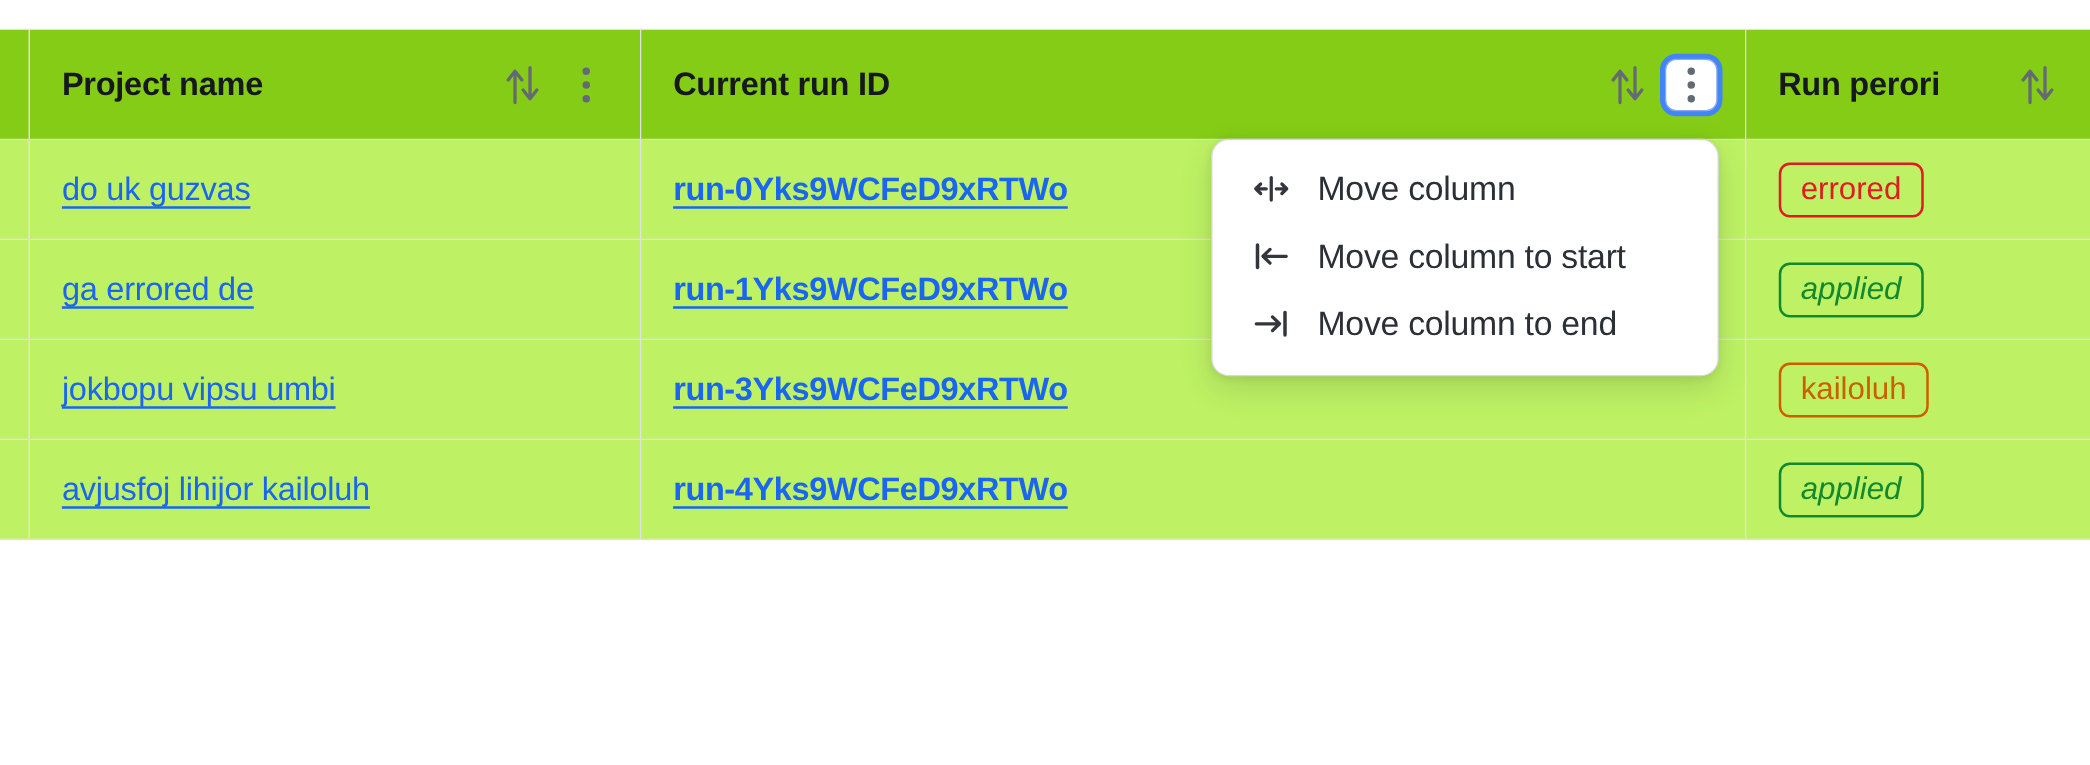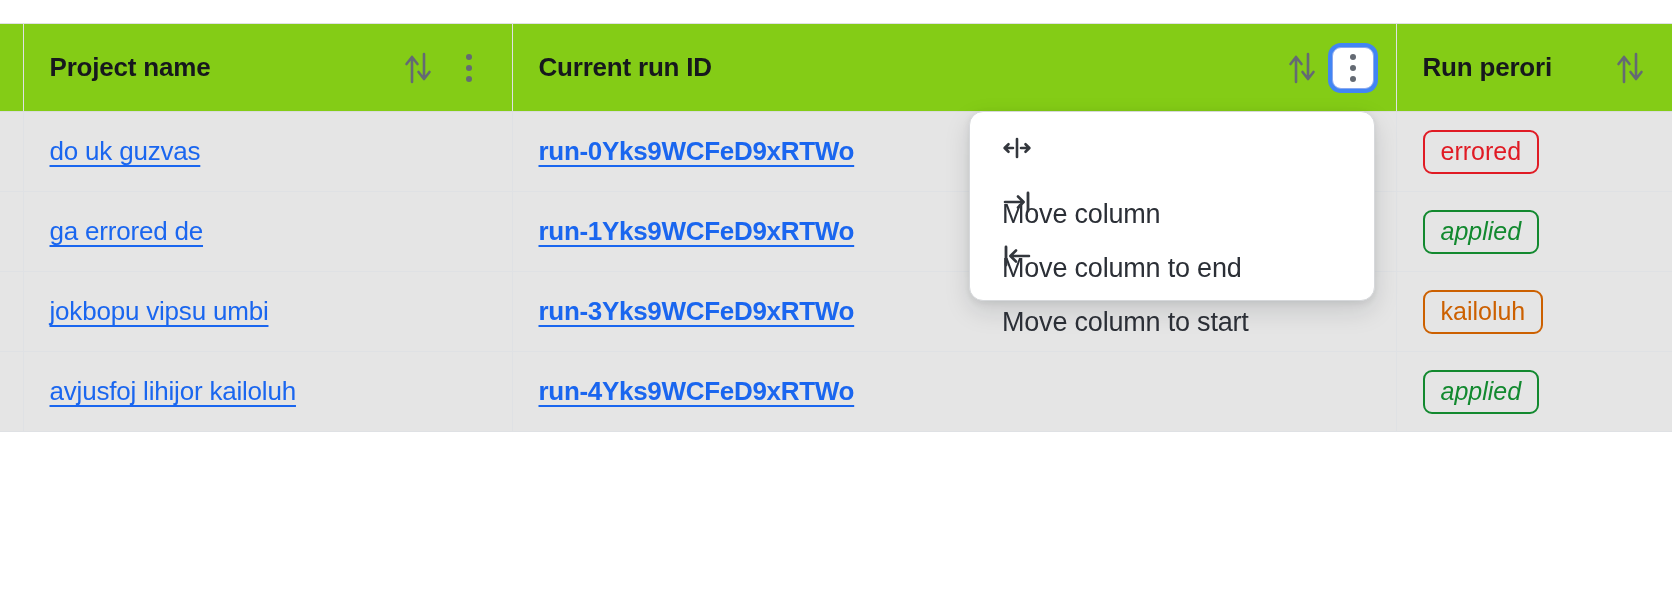--- a/index.html
+++ b/index.html
@@ -46,21 +46,21 @@
     box-sizing: border-box;
   }
   .grid thead th {
     background: #84cc16;
     height: 88px;
     border-top: 1px solid #dfe1e4;
     border-bottom: 1px solid #d9dbde;
   }
   .grid tbody td {
     height: 80px;
-    background: #e5e5e5;
+    background: #bef264;
   }
   .cell-sel { border-right: 1px solid #dfe1e4; }
 
   .th-inner {
     display: flex;
     align-items: center;
     height: 100%;
     padding: 0 22px 0 26px;
     gap: 10px;
   }
@@ -156,27 +156,26 @@
     background: #ffffff;
     border: 1px solid #d6d8db;
     border-radius: 14px;
     box-shadow: 0 10px 26px rgba(16,20,28,0.13), 0 2px 7px rgba(16,20,28,0.08);
     padding: 12px 0 14px 0;
     box-sizing: border-box;
     z-index: 40;
   }
   .menu-item {
     display: flex;
-    align-items: flex-start;
-    gap: 36px;
+    align-items: center;
+    gap: 22px;
     padding: 9px 20px 9px 32px;
     height: 54px;
     box-sizing: border-box;
     cursor: pointer;
-    flex-direction: column;
   }
   .menu-icon {
     flex: 0 0 auto;
     width: 30px;
     height: 30px;
     display: flex;
     align-items: center;
     justify-content: center;
     color: #33373d;
   }
@@ -347,31 +346,31 @@
           <path d="M11 12 L3 12 M6.5 8.2 L2.6 12 L6.5 15.8" stroke="#33373d" stroke-width="2.6" stroke-linecap="round" stroke-linejoin="round"></path>
           <path d="M19 12 L27 12 M23.5 8.2 L27.4 12 L23.5 15.8" stroke="#33373d" stroke-width="2.6" stroke-linecap="round" stroke-linejoin="round"></path>
         </svg>
       </span>
       <span class="menu-label">Move column</span>
     </div>
 
     <div class="menu-item">
       <span class="menu-icon">
         <svg width="30" height="24" viewBox="0 0 30 24" fill="none" aria-hidden="true">
+          <path d="M4 3 L4 21" stroke="#33373d" stroke-width="2.8" stroke-linecap="round"></path>
+          <path d="M27 12 L9 12 M14 6.5 L8.4 12 L14 17.5" stroke="#33373d" stroke-width="2.6" stroke-linecap="round" stroke-linejoin="round"></path>
+        </svg>
+      </span>
+      <span class="menu-label">Move column to start</span>
+    </div>
+
+    <div class="menu-item">
+      <span class="menu-icon">
+        <svg width="30" height="24" viewBox="0 0 30 24" fill="none" aria-hidden="true">
           <path d="M26 3 L26 21" stroke="#33373d" stroke-width="2.8" stroke-linecap="round"></path>
           <path d="M3 12 L21 12 M16 6.5 L21.6 12 L16 17.5" stroke="#33373d" stroke-width="2.6" stroke-linecap="round" stroke-linejoin="round"></path>
         </svg>
       </span>
       <span class="menu-label">Move column to end</span>
     </div>
-
-    <div class="menu-item">
-      <span class="menu-icon">
-        <svg width="30" height="24" viewBox="0 0 30 24" fill="none" aria-hidden="true">
-          <path d="M4 3 L4 21" stroke="#33373d" stroke-width="2.8" stroke-linecap="round"></path>
-          <path d="M27 12 L9 12 M14 6.5 L8.4 12 L14 17.5" stroke="#33373d" stroke-width="2.6" stroke-linecap="round" stroke-linejoin="round"></path>
-        </svg>
-      </span>
-      <span class="menu-label">Move column to start</span>
-    </div>
   </div>
 
 </div>
 
 </body></html>

